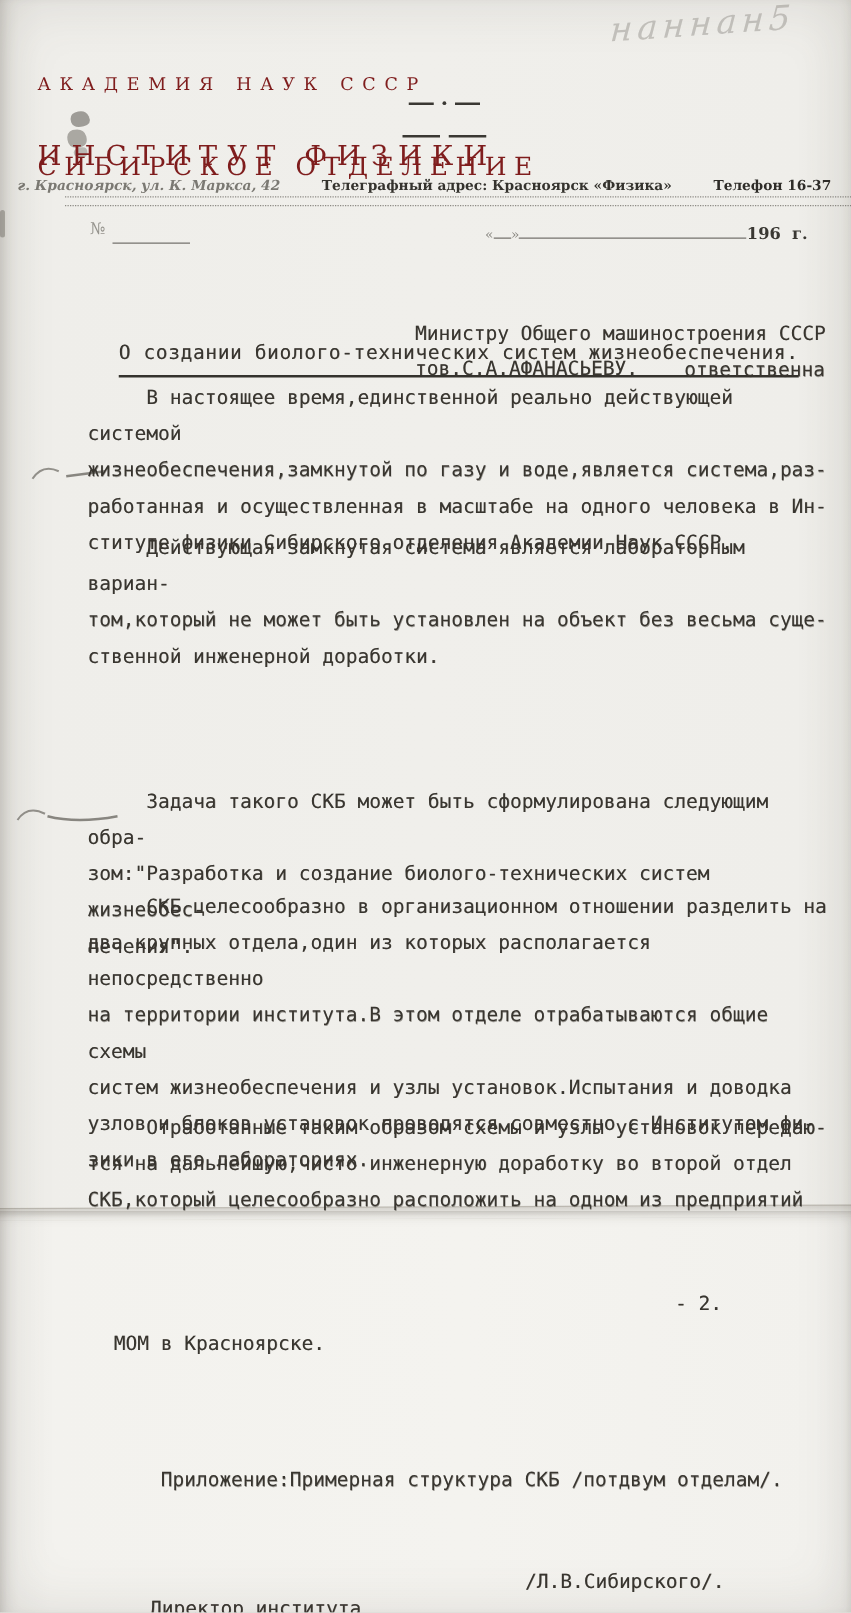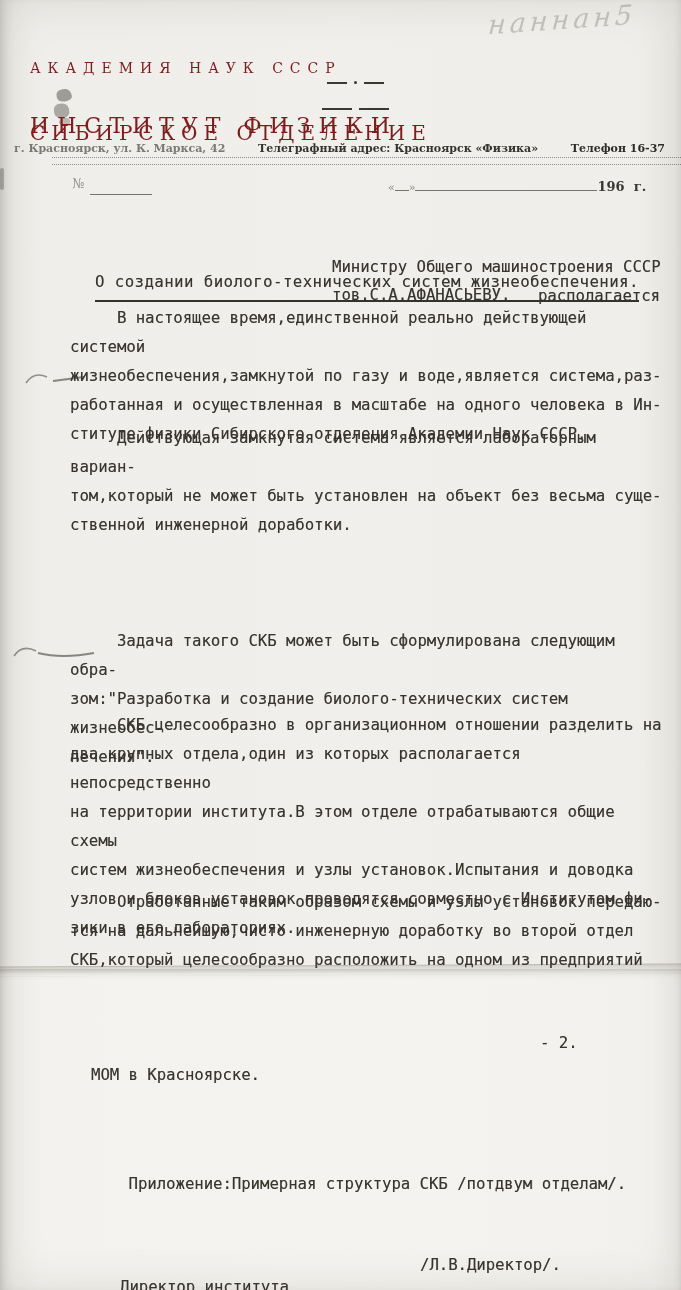--- a/index.html
+++ b/index.html
@@ -25,21 +25,21 @@
   .hdr{position:absolute;left:30px;right:0;text-align:left;
     font-family:"DejaVu Serif", serif;font-weight:normal;color:#7f1d1d;}
   .hdr.academy{top:60px;font-size:14px;letter-spacing:7px;}
   .hdr.branch{top:89px;font-size:20px;letter-spacing:6px;margin-top:32px;}
   .hdr.institute{top:113px;font-size:22px;letter-spacing:8px;}
   .divider{position:absolute;left:30px;right:0;display:flex;justify-content:center;align-items:center;gap:7px;}
   .divider .ln{height:2px;background:#3a3833;}
   .divider .dot{width:3px;height:3px;border-radius:50%;background:#3a3833;}
   .addr-row{position:absolute;top:142px;left:14px;right:16px;display:flex;justify-content:space-between;
     font-family:"DejaVu Serif", serif;font-size:11px;font-weight:bold;}
-  .addr-row .city{color:#7b7973;}
+  .addr-row .city{color:#7b7973;font-style:italic;}
   .addr-row .tg{color:#35332e;text-align:right;}
   .addr-row .ph{color:#2e2c28;}
   .dotted-rule{position:absolute;top:157px;left:52px;right:0;height:6px;
     border-top:1px dotted #8d8b85;border-bottom:1px dotted #8d8b85;}
 
   
   .num-label{position:absolute;left:72px;top:176px;font-family:"DejaVu Serif", serif;
     font-size:13px;color:#95938d;}
   .blank{display:inline-block;border-bottom:1px solid #75736e;height:13px;vertical-align:baseline;}
   .num-blank{position:absolute;left:90px;top:181px;width:62px;}
@@ -107,21 +107,21 @@
   <div class="num-label">№</div>
   <span class="blank num-blank"></span>
   <div class="date-group">
     <span class="q">«</span><span class="blank" style="width:14px"></span><span class="q">»</span><span class="blank" style="width:182px"></span><span>196</span>&nbsp;&nbsp;<span>г.</span>
   </div>
 
   <div class="tw recipient">Министру Общего машиностроения СССР
 тов.С.А.АФАНАСЬЕВУ.</div>
 
   <div class="tw subject">О создании биолого-технических систем жизнеобеспечения.</div>
-  <div class="tw insertion">располагается</div>
+  <div class="tw insertion">ответственна</div>
 
   <svg class="margin-mark" style="left:20px;top:366px" width="80" height="28" viewBox="0 0 80 28">
     <path d="M6 17 Q14 5 27 11" fill="none" stroke="#7c7973" stroke-width="1.6" opacity=".8"></path>
     <path d="M33 15 L64 11" fill="none" stroke="#6e6b65" stroke-width="2" opacity=".8"></path>
   </svg>
   <svg class="margin-mark" style="left:6px;top:642px" width="96" height="24" viewBox="0 0 96 24">
     <path d="M8 14 Q16 2 30 9" fill="none" stroke="#7c7973" stroke-width="1.6" opacity=".8"></path>
     <path d="M32 11 Q56 17 88 11" fill="none" stroke="#6e6b65" stroke-width="2" opacity=".8"></path>
   </svg>
 
@@ -144,16 +144,16 @@
   <div class="tw body1" style="top:888px">     Отработанные таким образом схемы и узлы установок передаю-
 тся на дальнейшую,чисто инженерную доработку во второй отдел
 СКБ,который целесообразно расположить на одном из предприятий</div>
 
   <div class="tw pagenum">- 2.</div>
   <div class="tw body2" style="top:1061px">МОМ в Красноярске.</div>
   <div class="tw body2" style="top:1170px">    Приложение:Примерная структура СКБ /потдвум отделам/.</div>
 
   <div class="tw sig-title">Директор института
 Чл.-корр.АН СССР</div>
-  <div class="tw sig-name">/Л.В.Директор/.</div>
+  <div class="tw sig-name">/Л.В.Сибирского/.</div>
 
   <div class="vignette"></div>
 </div>
 
 </body></html>

